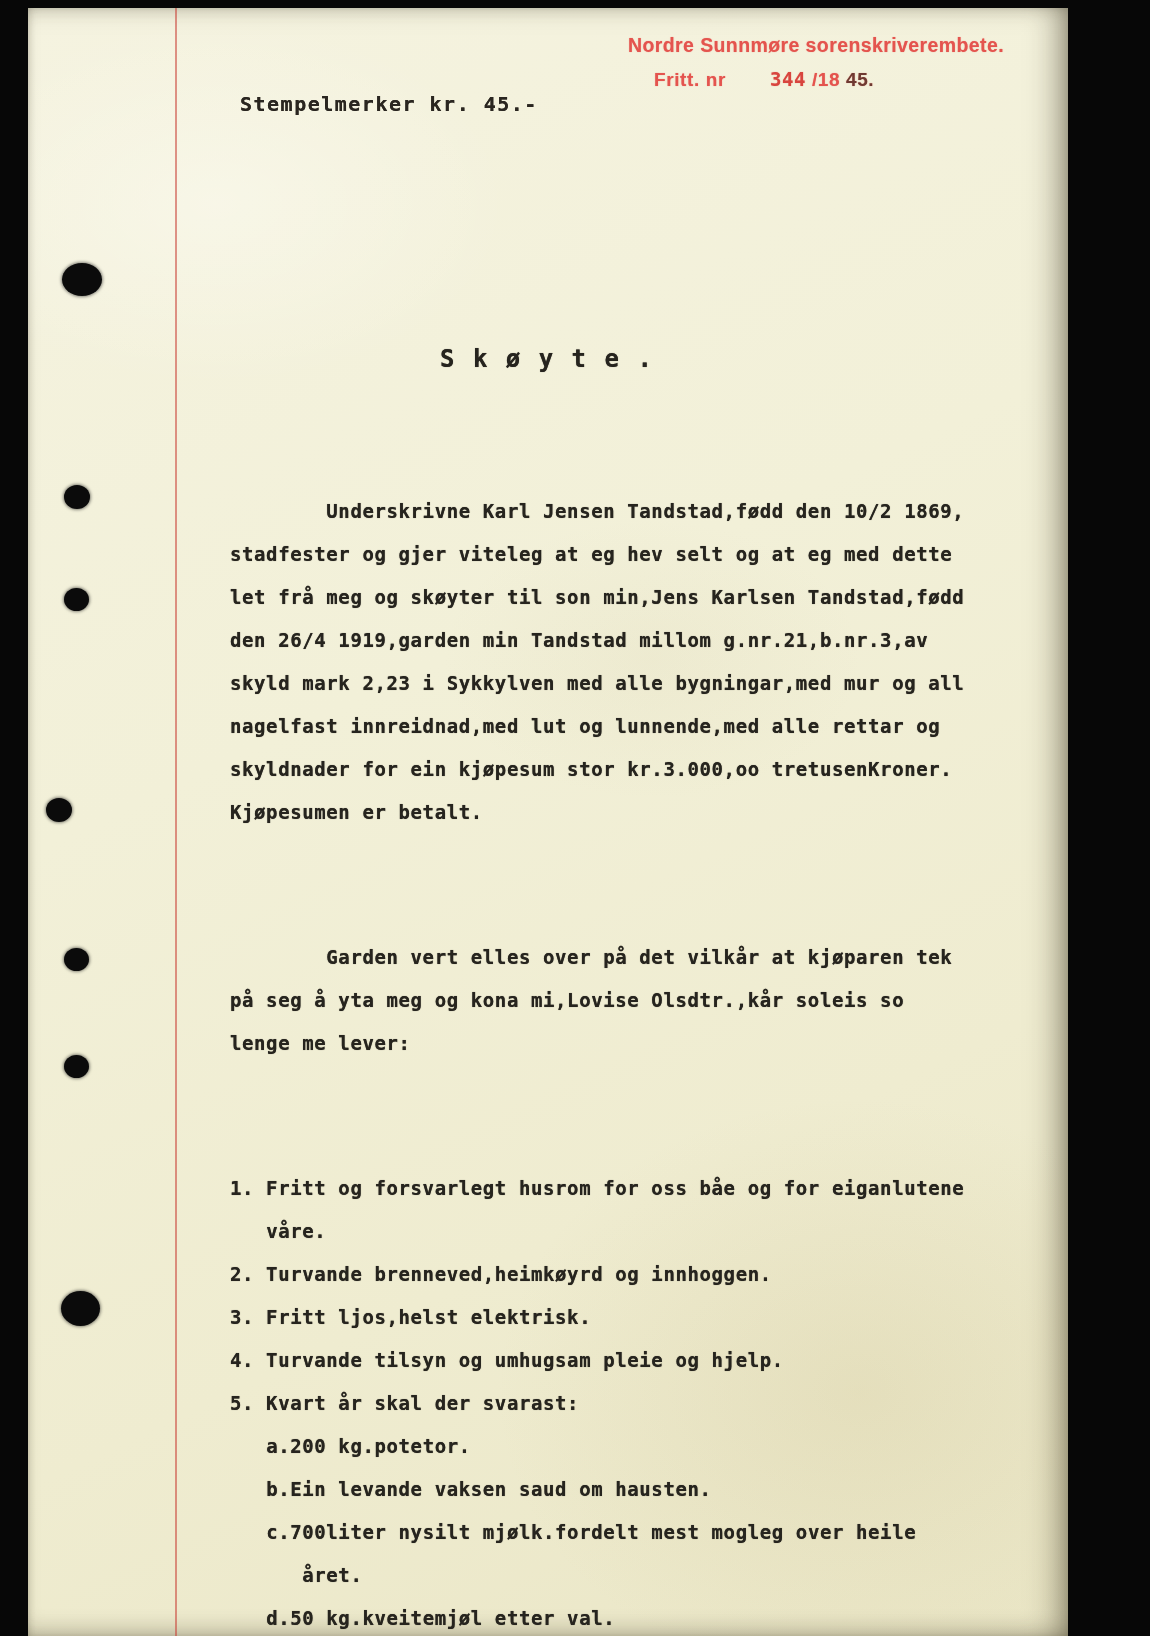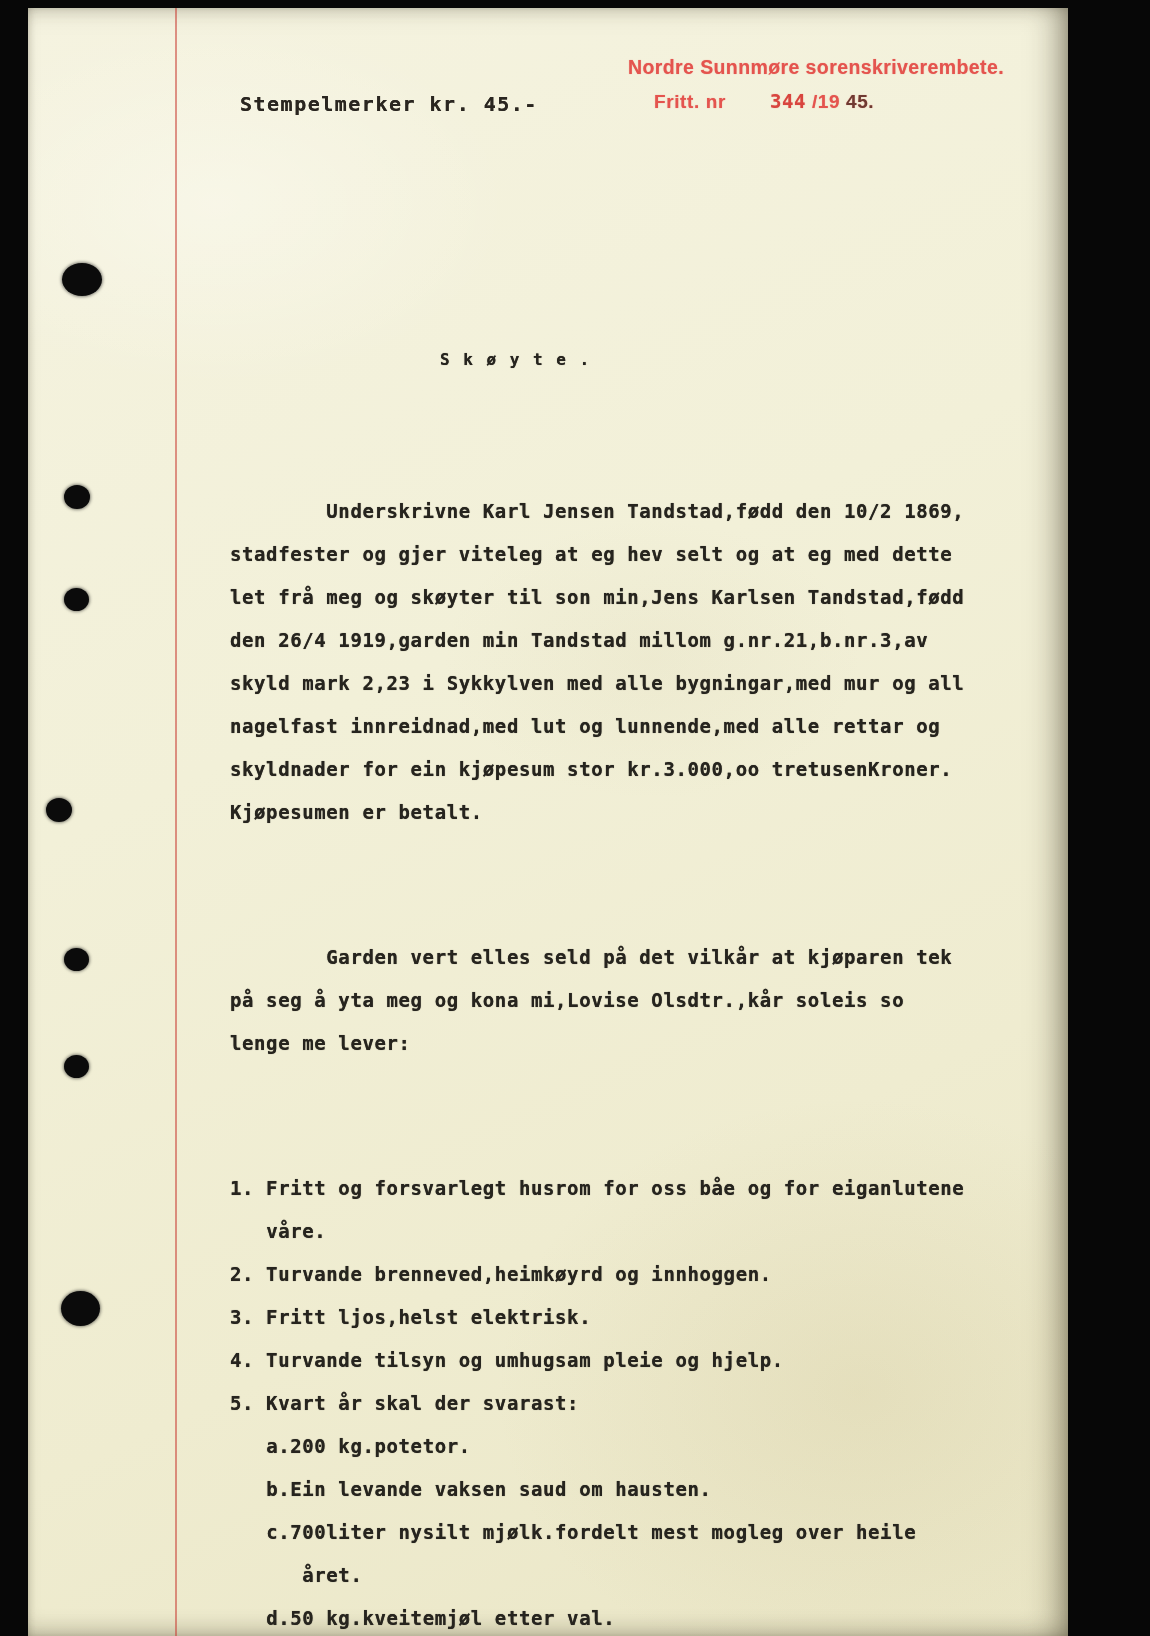--- a/index.html
+++ b/index.html
@@ -58,21 +58,21 @@
     top: 84px;
     font-size: 20px;
     font-weight: 700;
     letter-spacing: 1.5px;
     color: #2a2620;
     text-shadow: 0 0 0.6px rgba(40,36,30,0.9);
   }
   .stamp {
     position: absolute;
     left: 600px;
-    top: 48px;
+    top: 26px;
     color: #e4544e;
     font-family: "Liberation Sans", sans-serif;
     font-weight: 700;
   }
   .stamp .office {
     font-size: 19.5px;
     letter-spacing: 0.4px;
     text-shadow: 0 0 1px rgba(228,84,78,0.6);
   }
   .stamp .register {
@@ -98,21 +98,21 @@
     font-size: 19px;
     line-height: 43px;
     letter-spacing: 0.6px;
     font-weight: 700;
     color: #26241e;
     text-shadow: 0 0 0.7px rgba(38,34,28,0.85);
     white-space: pre-wrap;
   }
   .deed-title {
     margin: 0 0 15px 218px;
-    font-size: 16px;
+    font-size: 24px;
     letter-spacing: 2px;
   }
   .para {
     margin: 8px;
   }
 </style>
 </head>
 <body>
 
 <div class="scan">
@@ -125,34 +125,34 @@
     <div class="punch-hole" style="left:36px; top:580px; width:25px; height:23px;"></div>
     <div class="punch-hole" style="left:18px; top:790px; width:26px; height:24px;"></div>
     <div class="punch-hole" style="left:36px; top:940px; width:25px; height:23px;"></div>
     <div class="punch-hole" style="left:36px; top:1047px; width:25px; height:23px;"></div>
     <div class="punch-hole" style="left:33px; top:1283px; width:39px; height:35px;"></div>
 
     <div class="stamp-fee">Stempelmerker kr. 45.-</div>
 
     <div class="stamp">
       <div class="office">Nordre Sunnmøre sorenskriverembete.</div>
-      <div class="register"><span>Fritt. nr</span><span class="num">344</span><span> /19</span><span class="year-dark"> 45.</span></div>
+      <div class="register"><span>Fritt. nr</span><span class="num">344</span><span> /18</span><span class="year-dark"> 45.</span></div>
     </div>
 
     <div class="body-text">
       <div class="deed-title">S k ø y t e .</div>
       <p class="para">        Underskrivne Karl Jensen Tandstad,fødd den 10/2 1869,
 stadfester og gjer viteleg at eg hev selt og at eg med dette
 let frå meg og skøyter til son min,Jens Karlsen Tandstad,fødd
 den 26/4 1919,garden min Tandstad millom g.nr.21,b.nr.3,av
 skyld mark 2,23 i Sykkylven med alle bygningar,med mur og all
 nagelfast innreidnad,med lut og lunnende,med alle rettar og
 skyldnader for ein kjøpesum stor kr.3.000,oo tretusenKroner.
 Kjøpesumen er betalt.</p>
-      <p class="para">        Garden vert elles seld på det vilkår at kjøparen tek
+      <p class="para">        Garden vert elles over på det vilkår at kjøparen tek
 på seg å yta meg og kona mi,Lovise Olsdtr.,kår soleis so
 lenge me lever:</p>
       <p class="para">1. Fritt og forsvarlegt husrom for oss båe og for eiganlutene
    våre.
 2. Turvande brenneved,heimkøyrd og innhoggen.
 3. Fritt ljos,helst elektrisk.
 4. Turvande tilsyn og umhugsam pleie og hjelp.
 5. Kvart år skal der svarast:
    a.200 kg.potetor.
    b.Ein levande vaksen saud om hausten.

